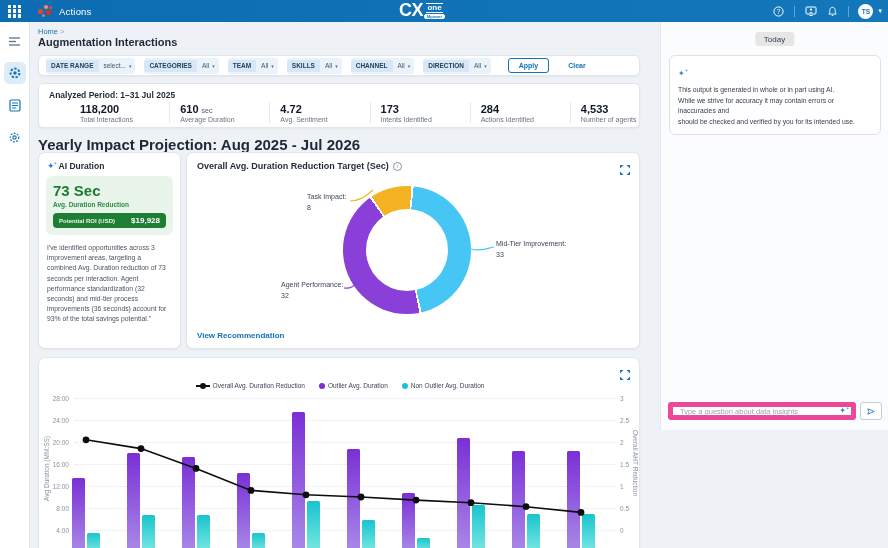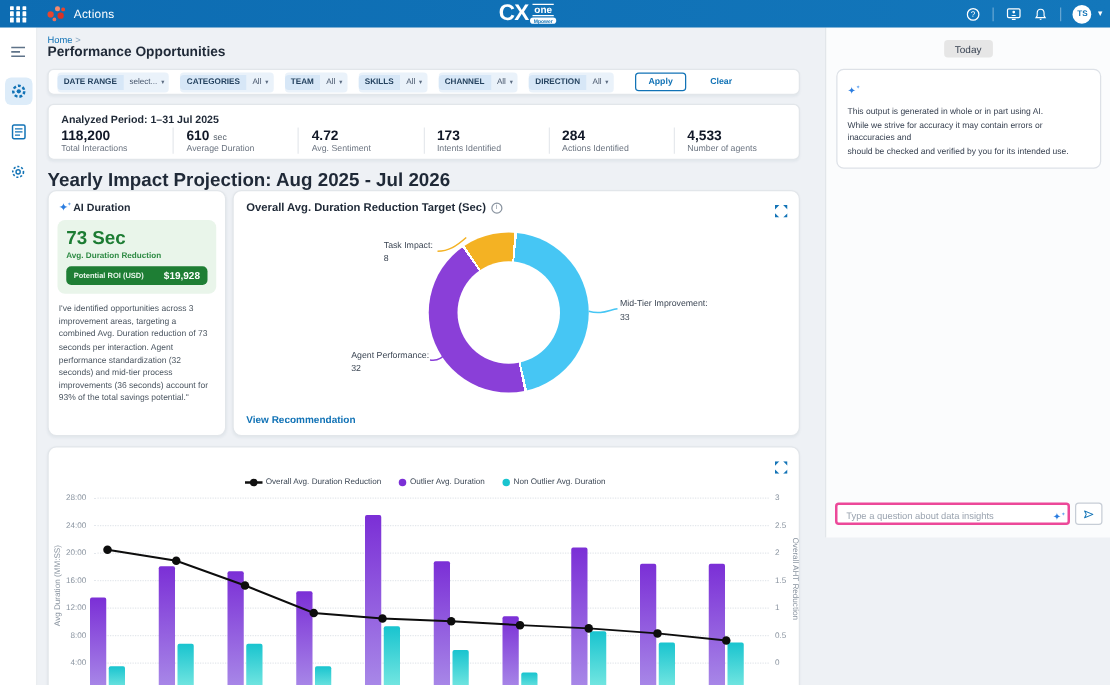--- a/index.html
+++ b/index.html
@@ -43,21 +43,21 @@
   .chip-label{background:#d7e7f7;border-radius:3px 0 0 3px;padding:2.5px 5px;font-size:6.5px;font-weight:bold;color:#24425f;}
   .chip-value{font-size:6.5px;color:#45546a;padding-left:2px;}
   .chip-chev{font-size:5px;color:#5b6b80;}
   .apply-btn{border:1px solid #1273b6;color:#1273b6;background:#fff;font-size:7px;font-weight:bold;border-radius:3px;padding:3px 10px;cursor:pointer;margin-left:8px;}
   .clear-btn{border:none;background:none;color:#1273b6;font-size:7px;font-weight:bold;cursor:pointer;margin-left:4px;}
 
   
   .summary{left:38px;top:83px;width:602px;height:45px;border-radius:5px;}
   .period{padding:6px 10px 2px;font-size:8.5px;font-weight:bold;color:#1f2937;}
   .metrics{display:flex;padding:0 0 0 10px;}
-  .metric{flex:1;border-left:1px solid #e6e9ed;padding:1px 0 0 10px;}
+  .metric{flex:1;border-left:1px solid #e6e9ed;padding:1px 0 0 10px;margin-left:31px;}
   .metric:first-child{border-left:none;padding-left:0;}
   .metric-value{font-size:11px;font-weight:bold;color:#111827;}
   .metric-unit{font-size:7px;font-weight:normal;color:#57606b;}
   .metric-label{font-size:7px;color:#6b7480;margin-top:1px;}
 
   .section-title{position:absolute;left:38px;top:136px;font-size:15px;font-weight:bold;color:#1f2937;}
 
   
   .ai-card{left:38px;top:152px;width:143px;height:197px;}
   .ai-head{display:flex;align-items:center;gap:4px;padding:8px 8px 5px;}
@@ -103,21 +103,21 @@
   .axis-title.right{left:593px;top:72px;transform:rotate(0deg);}
   .var-svg{position:absolute;left:0;top:0;overflow:visible;}
 
   
   .panel{position:absolute;left:660px;top:22px;width:228px;height:408px;background:#fbfcfd;border-left:1px solid #e2e6ea;z-index:10;}
   .today-pill{position:absolute;left:50%;transform:translateX(-50%);top:10px;background:#e6e6e6;border-radius:3px;padding:2.5px 9px;font-size:8px;color:#374151;}
   .disclaimer{position:absolute;left:8px;top:33px;width:212px;background:#fff;border:1px solid #dde1e7;border-radius:6px;padding:6px 8px 7px;}
   .disclaimer .sparkle{font-size:8px;}
   .disc-text{margin-top:5px;font-size:6.8px;line-height:1.55;color:#374151;}
   .chat-row{position:absolute;left:7px;bottom:10px;width:214px;display:flex;gap:4px;align-items:center;}
-  .chat-box{flex:1;display:flex;align-items:flex-end;border:2px solid #ec4899;border-radius:3px;background:#fff;height:18px;padding:0 5px;}
+  .chat-box{flex:1;display:flex;align-items:center;border:5px solid #ec4899;border-radius:3px;background:#fff;height:18px;padding:0 5px;}
   .chat-box input{flex:1;border:none;outline:none;font-size:7.5px;color:#374151;background:transparent;}
   .chat-box input::placeholder{color:#9aa3af;}
   .send-btn{width:22px;height:18px;border:1px solid #c7cdd6;border-radius:3px;background:#fff;display:flex;align-items:center;justify-content:center;cursor:pointer;}
 </style>
 </head>
 <body>
 
 <div id="app">
 
   <div class="topbar">
@@ -201,21 +201,21 @@
     </div>
     <div class="rail-btn">
       <svg width="13" height="13" viewBox="0 0 14 14">
           <circle cx="7" cy="7" r="4.6" fill="none" stroke="#1273b6" stroke-width="1.4" stroke-dasharray="1.8 1.6"></circle>
           <circle cx="7" cy="7" r="1.8" fill="none" stroke="#1273b6" stroke-width="1.2"></circle>
         </svg>
     </div>
   </div>
 
   <div class="crumb"><span>Home</span> <span class="crumb-sep">&gt;</span></div>
-  <div class="page-title">Performance Opportunities</div>
+  <div class="page-title">Augmentation Interactions</div>
 
   <div class="card filters">
     <div class="chip">
       <span class="chip-label">DATE RANGE</span>
       <span class="chip-value">select...</span>
       <span class="chip-chev">▾</span>
     </div>
     <div class="chip">
       <span class="chip-label">CATEGORIES</span>
       <span class="chip-value">All</span>

